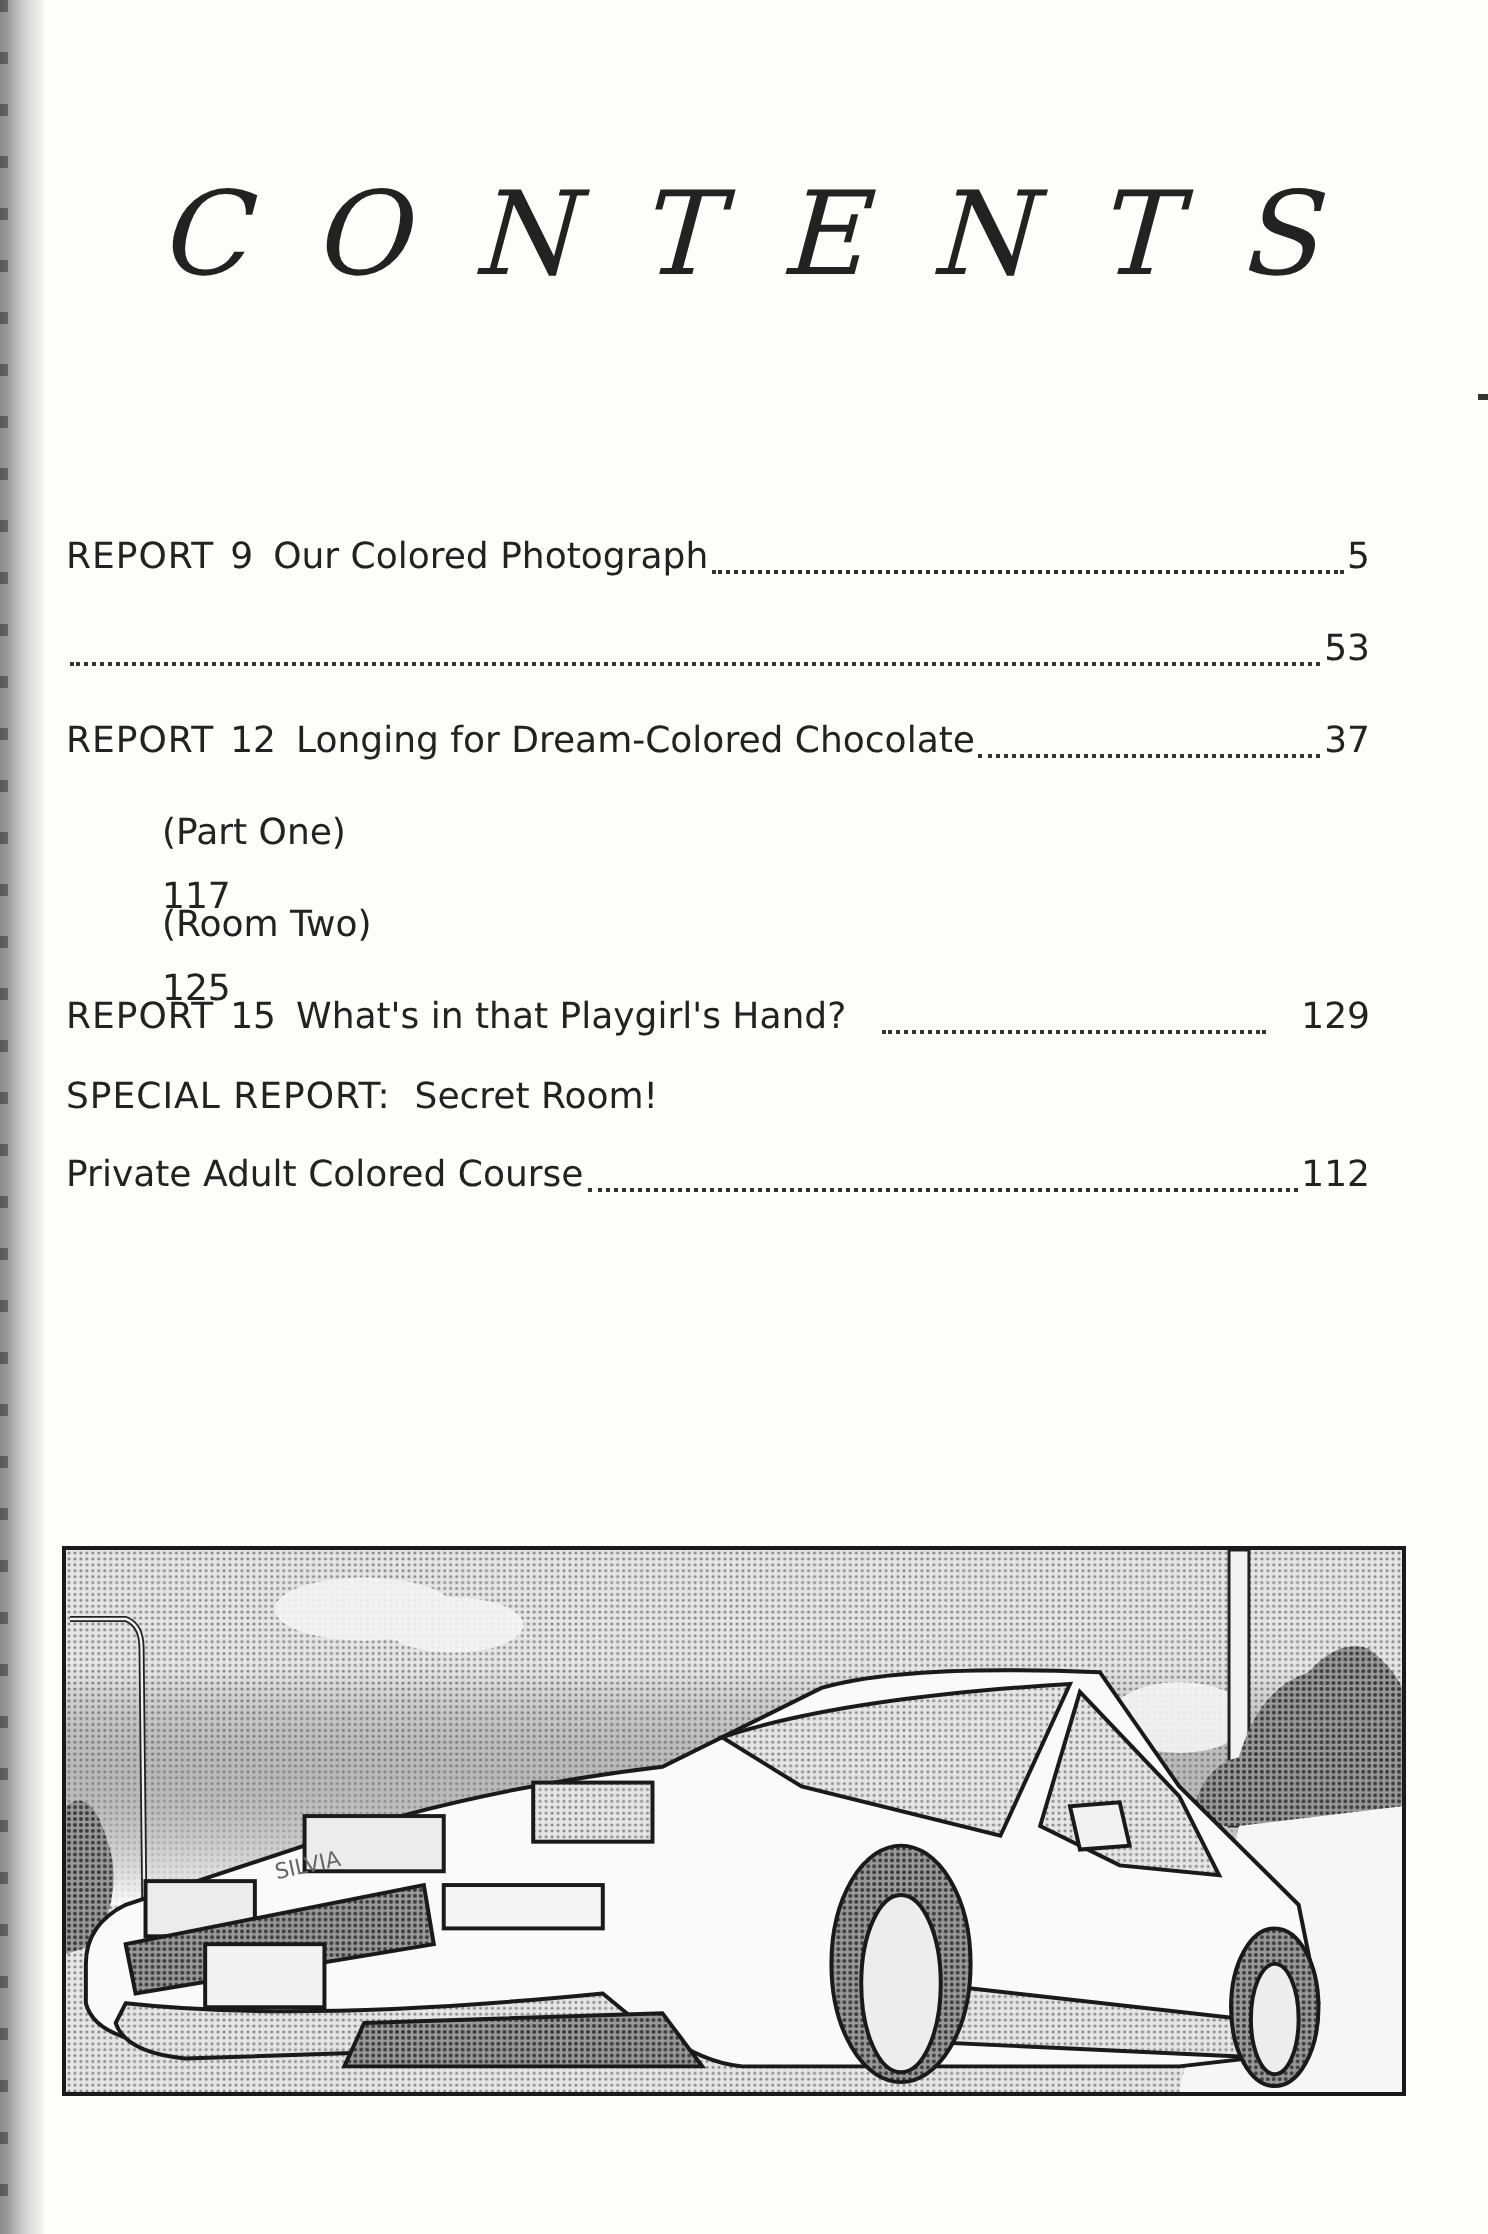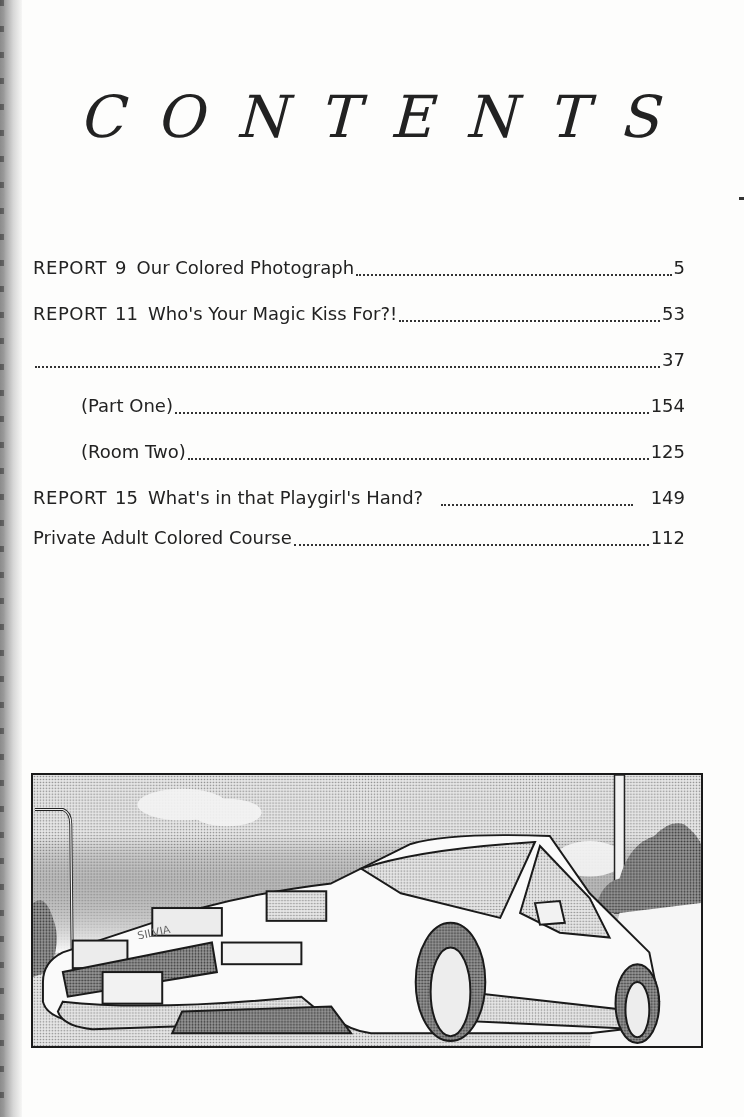--- a/index.html
+++ b/index.html
@@ -23,28 +23,28 @@
     }
     .title {
       position: absolute; left: 84px; top: 88px; width: 580px;
       display: flex; justify-content: space-between;
       font-family: "DejaVu Serif", serif; font-style: italic;
       font-size: 58px; font-weight: normal; letter-spacing: 0; color: #222;
       line-height: 1;
     }
     .title span { display: inline-block; transform: skewX(-4deg); }
     .toc {
-      position: absolute; left: 33px; top: 253px; width: 652px;
+      position: absolute; left: 33px; top: 264px; width: 652px;
       font-family: "DejaVu Sans", sans-serif; font-size: 18px; color: #222;
     }
     .row {
       display: flex; align-items: baseline; height: 30px; line-height: 30px;
       white-space: nowrap;
     }
-    .row.indent { padding-left: 48px; }
+    .row.indent { padding-left: 48px; flex-direction: column; }
     .gap-lg { margin-bottom: 16px; }
     .gap-md { margin-bottom: 10px; gap: 16px; }
     .gap-sm { margin-bottom: 9px; }
     .rep { letter-spacing: 0.5px; }
     .num { margin-left: 8px; margin-right: 10px; }
     .label { flex: 0 0 auto; }
     .leader {
       flex: 1 1 auto; overflow: hidden; margin: 0 2px;
       border-bottom: 2px dotted #333; height: 0; align-self: center; transform: translateY(7px);
     }
@@ -79,52 +79,57 @@
   <div class="row gap-lg">
     <span class="label">
       <span class="rep">REPORT</span><span class="num">9</span><span>Our Colored Photograph</span>
     </span>
     <span class="leader"></span>
     <span class="page">5</span>
   </div>
 
 
   <div class="row gap-lg">
-    <span class="label">
-      <span class="rep">REPORT</span><span class="num">11</span><span>Who's Your Magic Kiss For?!</span>
-    </span>
     <span class="leader"></span>
     <span class="page">53</span>
   </div>
 
   <div class="row gap-lg">
+    <span class="label">
+      <span class="rep">REPORT</span><span class="num">12</span><span>Longing for Dream-Colored Chocolate</span>
+    </span>
     <span class="leader"></span>
     <span class="page">37</span>
   </div>
 
   <div class="row indent gap-lg">
     <span class="label">(Part One)</span>
     <span class="leader"></span>
-    <span class="page">154</span>
+    <span class="page">117</span>
   </div>
 
   <div class="row indent gap-lg">
     <span class="label">(Room Two)</span>
     <span class="leader"></span>
     <span class="page">125</span>
   </div>
 
   <div class="row gap-md">
     <span class="label">
       <span class="rep">REPORT</span><span class="num">15</span><span>What's in that Playgirl's Hand?</span>
     </span>
     <span class="leader"></span>
-    <span class="page">149</span>
-  </div>
-
+    <span class="page">129</span>
+  </div>
+
+  <div class="row gap-sm">
+    <span class="label">
+      <span class="rep">SPECIAL REPORT:</span><span style="margin-left:12px;">Secret Room!</span>
+    </span>
+  </div>
   <div class="row">
     <span class="label">Private Adult Colored Course</span>
     <span class="leader"></span>
     <span class="page">112</span>
   </div>
 </div>
 
 <div class="panel">
   <svg viewBox="0 0 672 275" preserveAspectRatio="none">
     <defs>

